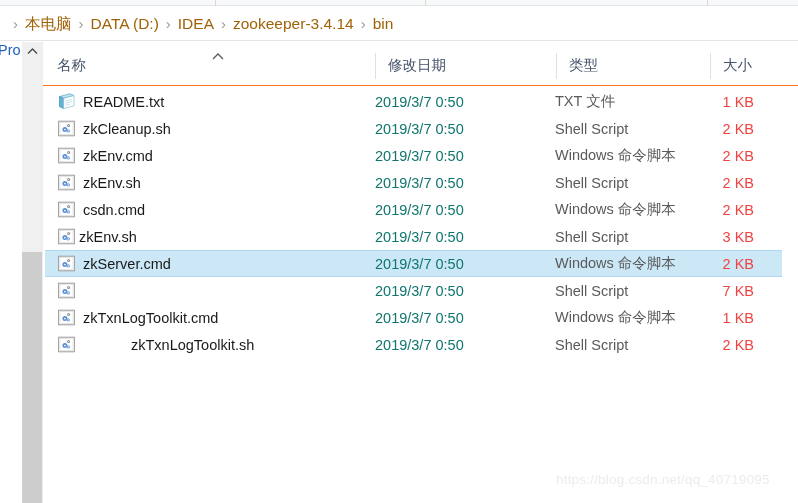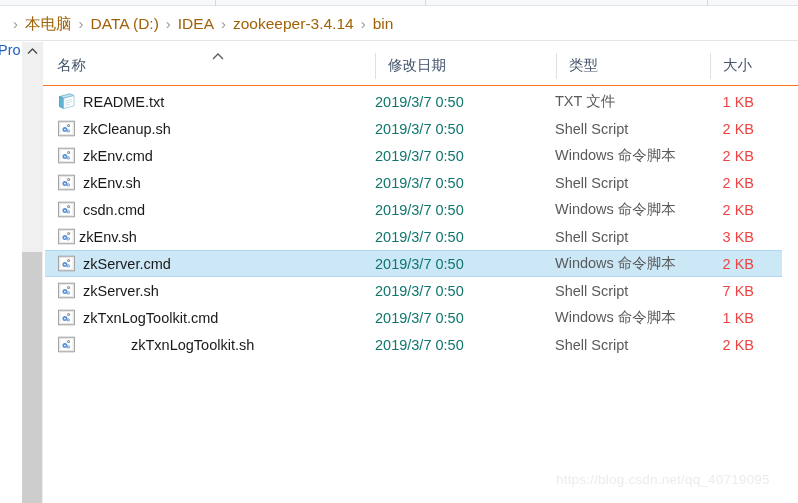--- a/index.html
+++ b/index.html
@@ -376,21 +376,20 @@
       <svg viewBox="0 0 19 19" class="file-icon">
         <rect x="1.6" y="2.2" width="15.8" height="14.6" fill="#fcfcfc" stroke="#9b9b9b" stroke-width="1"></rect>
         <rect x="3.0" y="3.6" width="13.0" height="11.8" fill="#ffffff" stroke="#d9d9d9" stroke-width="0.6"></rect>
         <circle cx="11.6" cy="6.4" r="1.5" fill="#8f8f8f"></circle>
         <circle cx="11.6" cy="6.4" r="0.5" fill="#ffffff"></circle>
         <circle cx="7.9" cy="10.6" r="2.5" fill="#5b8fd4"></circle>
         <circle cx="7.9" cy="10.6" r="0.95" fill="#eaf2fb"></circle>
         <circle cx="11.3" cy="11.9" r="1.7" fill="#79a8e0"></circle>
         <circle cx="11.3" cy="11.9" r="0.6" fill="#eaf2fb"></circle>
       </svg>
-      <div class="cell cell-name" style="left: 40px;">zkServer.sh</div>
       <div class="cell cell-date">2019/3/7 0:50</div>
       <div class="cell cell-type">Shell Script</div>
       <div class="cell cell-size">7 KB</div>
     </div>
     <div class="file-row">
       <div class="row-inner"></div>
       <svg viewBox="0 0 19 19" class="file-icon">
         <rect x="1.6" y="2.2" width="15.8" height="14.6" fill="#fcfcfc" stroke="#9b9b9b" stroke-width="1"></rect>
         <rect x="3.0" y="3.6" width="13.0" height="11.8" fill="#ffffff" stroke="#d9d9d9" stroke-width="0.6"></rect>
         <circle cx="11.6" cy="6.4" r="1.5" fill="#8f8f8f"></circle>

